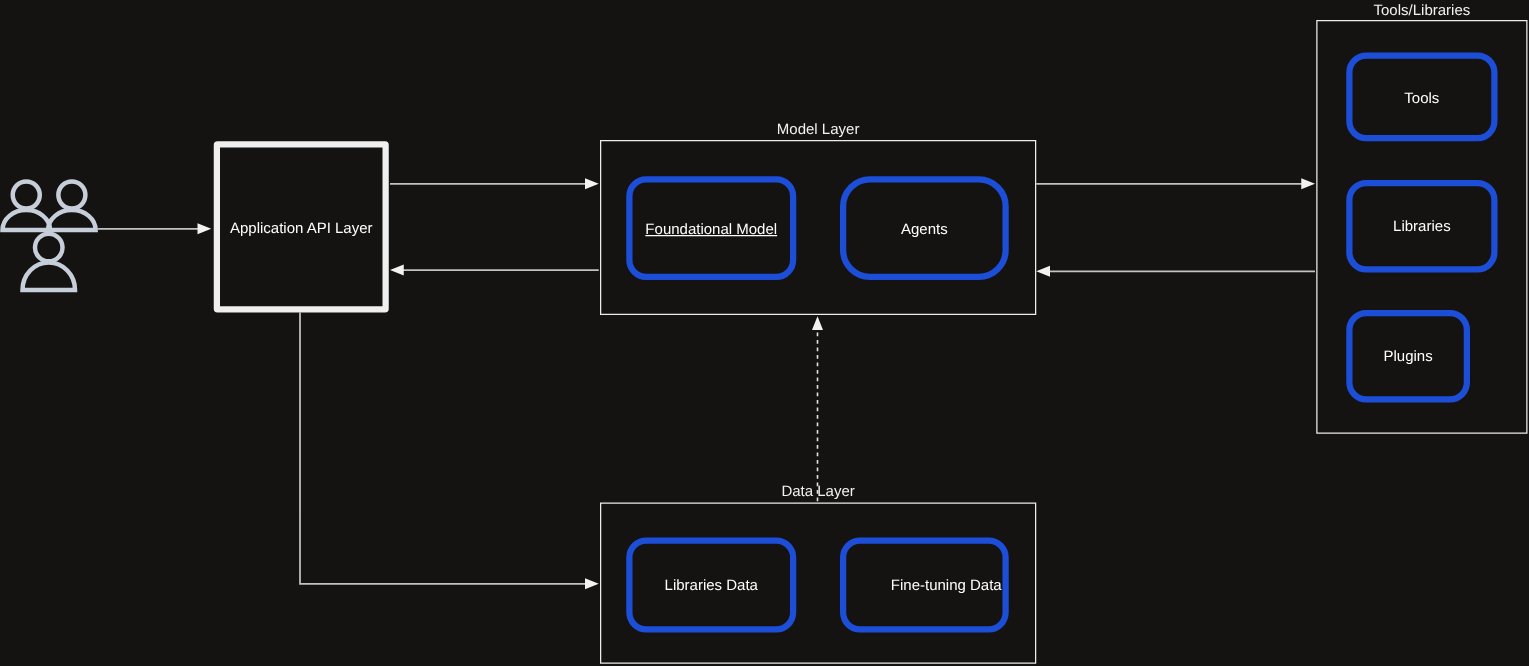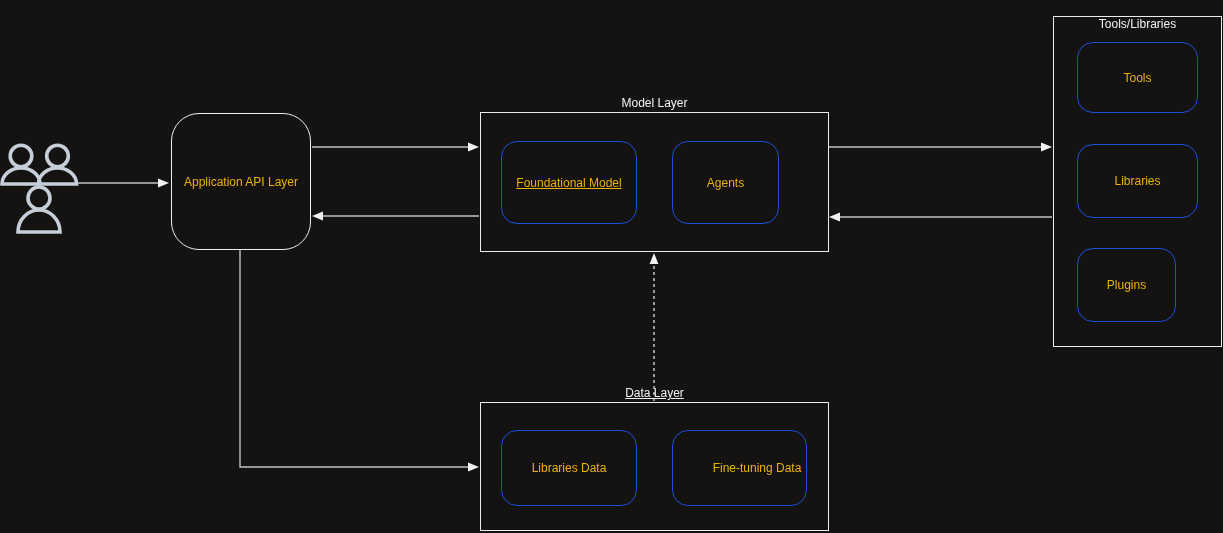--- a/index.html
+++ b/index.html
@@ -21,31 +21,31 @@
   }
   .container-label{
     position:absolute;
     font-size:12px;line-height:14px;
     text-align:center;
     color:#f2f2f2;
     z-index:3;
   }
   .node{
     position:absolute;
-    border:1px solid #1d4ed8;
+    border:5px solid #1d4ed8;
     border-radius:16px;
     background:transparent;
     box-sizing:border-box;
     display:flex;align-items:center;justify-content:center;
     font-size:12px;
-    color:#eab308;
+    color:#ffffff;
     text-align:left;
     z-index:2;
   }
-  .api-node{border-radius:28px;border-color:#efefef;}
+  .api-node{border-radius:3px;border-color:#efefef;}
 </style>
 </head>
 <body>
 
 <div class="stage">
 
   <svg class="wires" width="1223" height="533" viewBox="0 0 1223 533">
 
     <g stroke="#c6cfd9" stroke-width="3.6" fill="none" stroke-linecap="round">
       <circle cx="21" cy="156" r="10.8"></circle>
@@ -94,34 +94,34 @@
 
   <div class="node api-node" style="left:171px;top:113px;width:140px;height:137px;">
     <span>Application API Layer</span>
   </div>
 
   <div class="container-label" style="left:480px;top:96px;width:349px;">Model Layer</div>
   <div class="container-box" style="left:480px;top:112px;width:349px;height:140px;"></div>
   <div class="node" style="left:501px;top:141px;width:136px;height:83px;text-decoration:underline;">
     <span>Foundational Model</span>
   </div>
-  <div class="node" style="left:672px;top:141px;width:107px;height:83px;">
+  <div class="node" style="left:672px;top:141px;width:135px;height:83px;border-radius:24px;">
     <span>Agents</span>
   </div>
 
-  <div class="container-label" style="left:480px;top:386px;width:349px;text-decoration:underline;">Data Layer</div>
+  <div class="container-label" style="left:480px;top:386px;width:349px;">Data Layer</div>
   <div class="container-box" style="left:480px;top:402px;width:349px;height:129px;"></div>
   <div class="node" style="left:501px;top:430px;width:136px;height:76px;">
     <span>Libraries Data</span>
   </div>
   <div class="node" style="left:672px;top:430px;width:135px;height:76px;padding-left:35px;">
     <span>Fine-tuning Data</span>
   </div>
 
-  <div class="container-label" style="left:1053px;top:1px;width:169px;margin-top:16px;">Tools/Libraries</div>
+  <div class="container-label" style="left:1053px;top:1px;width:169px;">Tools/Libraries</div>
   <div class="container-box" style="left:1053px;top:16px;width:169px;height:331px;"></div>
   <div class="node" style="left:1077px;top:42px;width:121px;height:71px;">
     <span>Tools</span>
   </div>
   <div class="node" style="left:1077px;top:144px;width:121px;height:74px;">
     <span>Libraries</span>
   </div>
   <div class="node" style="left:1077px;top:248px;width:99px;height:74px;">
     <span>Plugins</span>
   </div>

